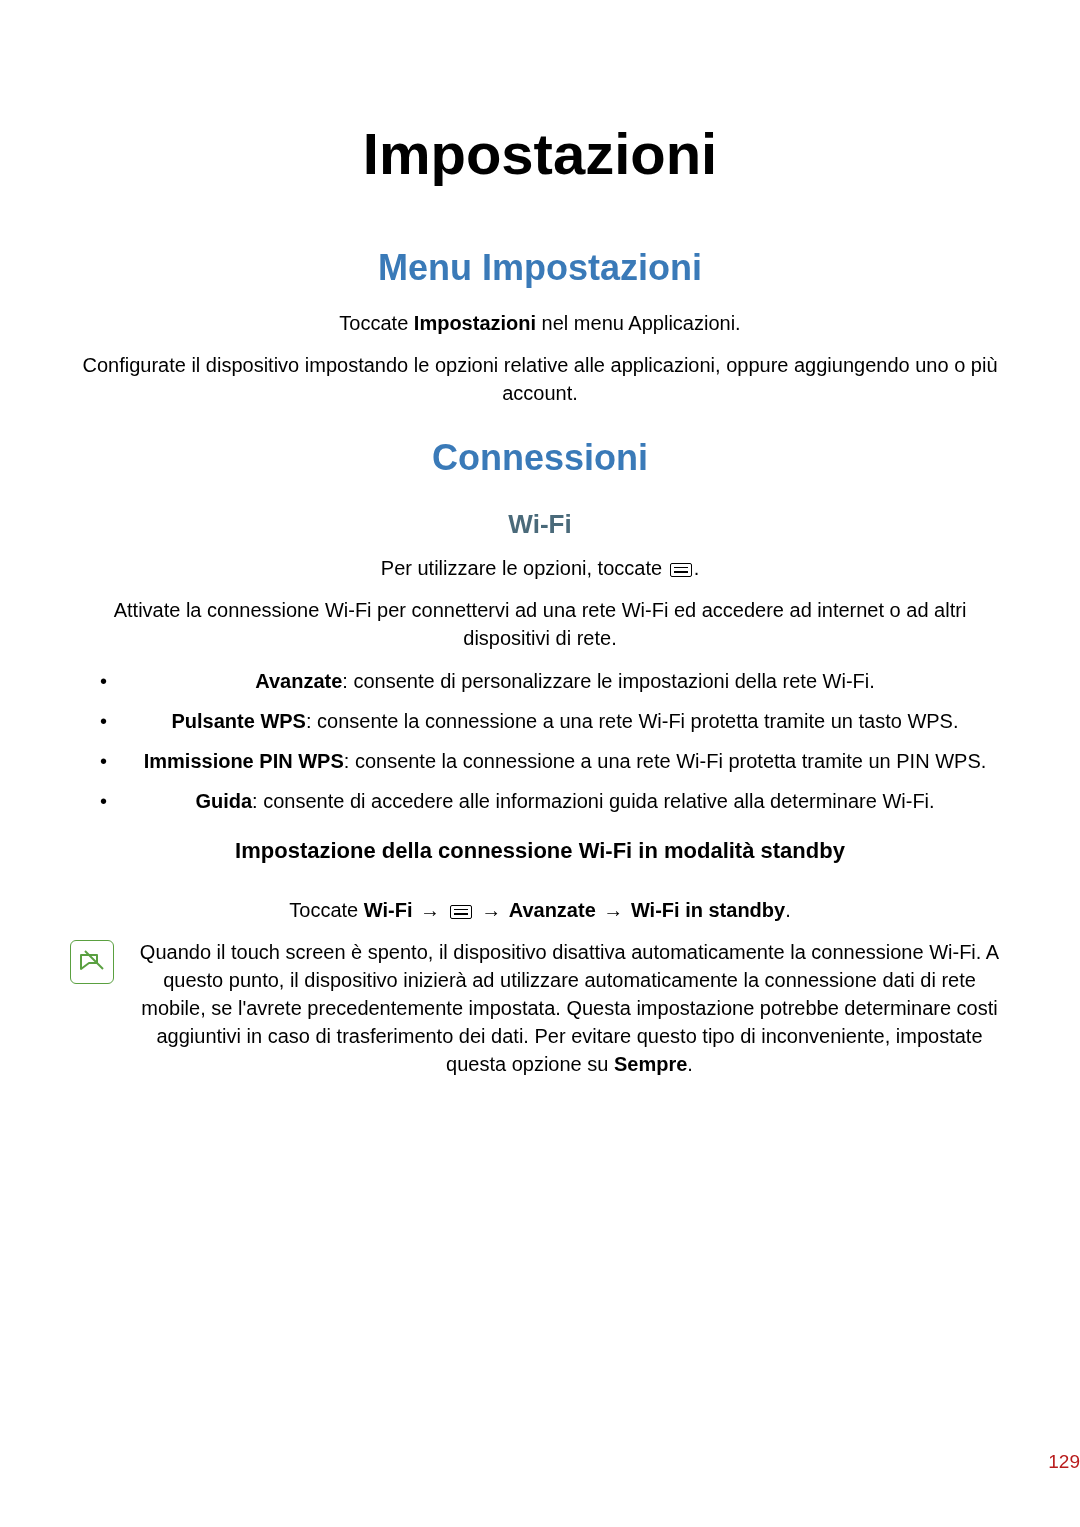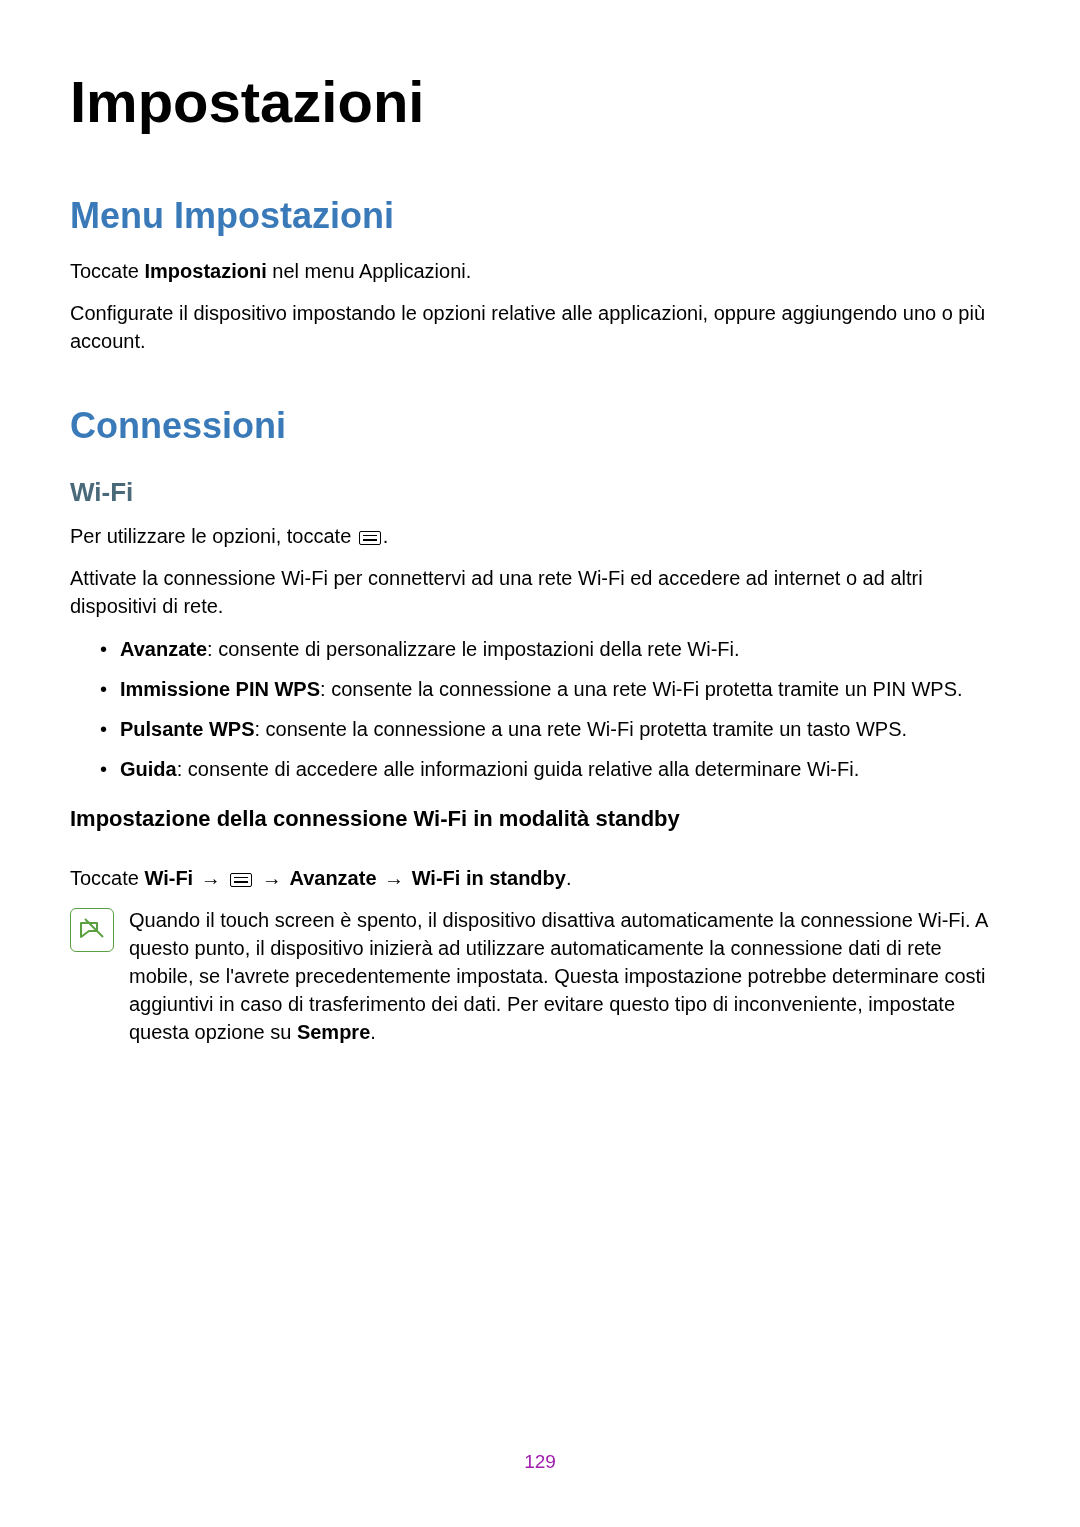--- a/index.html
+++ b/index.html
@@ -5,36 +5,37 @@
   * { margin: 0; padding: 0; box-sizing: border-box; }
   body {
     font-family: "Segoe UI", "Myriad Pro", Arial, sans-serif;
     background: #ffffff;
     width: 1080px;
     height: 1527px;
     position: relative;
     color: #000000;
   }
   .page {
-    padding: 68px 70px 0 70px;
+    padding: 120px 70px 0 70px;
+    text-align: center;
   }
   .page-title {
     font-size: 58px;
     font-weight: 700;
     color: #000000;
     margin-bottom: 60px;
   }
   .section-heading {
     font-size: 36px;
     font-weight: 700;
     color: #3a7ab8;
     margin-bottom: 20px;
   }
   .section-heading.second {
-    margin-top: 50px;
+    margin-top: 30px;
   }
   .body-text {
     font-size: 20px;
     line-height: 1.4;
     color: #000000;
     margin-bottom: 14px;
   }
   .subsection-heading {
     font-size: 26px;
     font-weight: 700;
@@ -113,23 +114,23 @@
   .note-text {
     font-size: 20px;
     line-height: 1.4;
     color: #000000;
   }
   .page-number {
     position: absolute;
     bottom: 54px;
     left: 0;
     right: 0;
-    text-align: center;
+    text-align: right;
     font-size: 19px;
-    color: #a21caf;
+    color: #b91c1c;
   }
   .arrow { margin: 0 2px; }
 </style>
 </head>
 <body>
 
 <div class="page">
 
   <h1 class="page-title">Impostazioni</h1>
 
@@ -149,24 +150,24 @@
     <span>Per utilizzare le opzioni, toccate </span><span class="menu-icon"></span><span>.</span>
   </p>
 
   <p class="body-text">Attivate la connessione Wi-Fi per connettervi ad una rete Wi-Fi ed accedere ad internet o ad altri dispositivi di rete.</p>
 
   <ul class="bullet-list">
     <li>
       <span class="bold">Avanzate</span><span>: consente di personalizzare le impostazioni della rete Wi-Fi.</span>
     </li>
     <li>
-      <span class="bold">Immissione PIN WPS</span><span>: consente la connessione a una rete Wi-Fi protetta tramite un PIN WPS.</span>
+      <span class="bold">Pulsante WPS</span><span>: consente la connessione a una rete Wi-Fi protetta tramite un tasto WPS.</span>
     </li>
     <li>
-      <span class="bold">Pulsante WPS</span><span>: consente la connessione a una rete Wi-Fi protetta tramite un tasto WPS.</span>
+      <span class="bold">Immissione PIN WPS</span><span>: consente la connessione a una rete Wi-Fi protetta tramite un PIN WPS.</span>
     </li>
     <li>
       <span class="bold">Guida</span><span>: consente di accedere alle informazioni guida relative alla determinare Wi-Fi.</span>
     </li>
   </ul>
 
   <h4 class="sub-sub-heading">Impostazione della connessione Wi-Fi in modalità standby</h4>
 
   <p class="body-text">
     <span>Toccate </span><span class="bold">Wi-Fi</span><span class="bold arrow"> → </span><span class="menu-icon"></span><span class="bold arrow"> → </span><span class="bold">Avanzate</span><span class="bold arrow"> → </span><span class="bold">Wi-Fi in standby</span><span>.</span>

